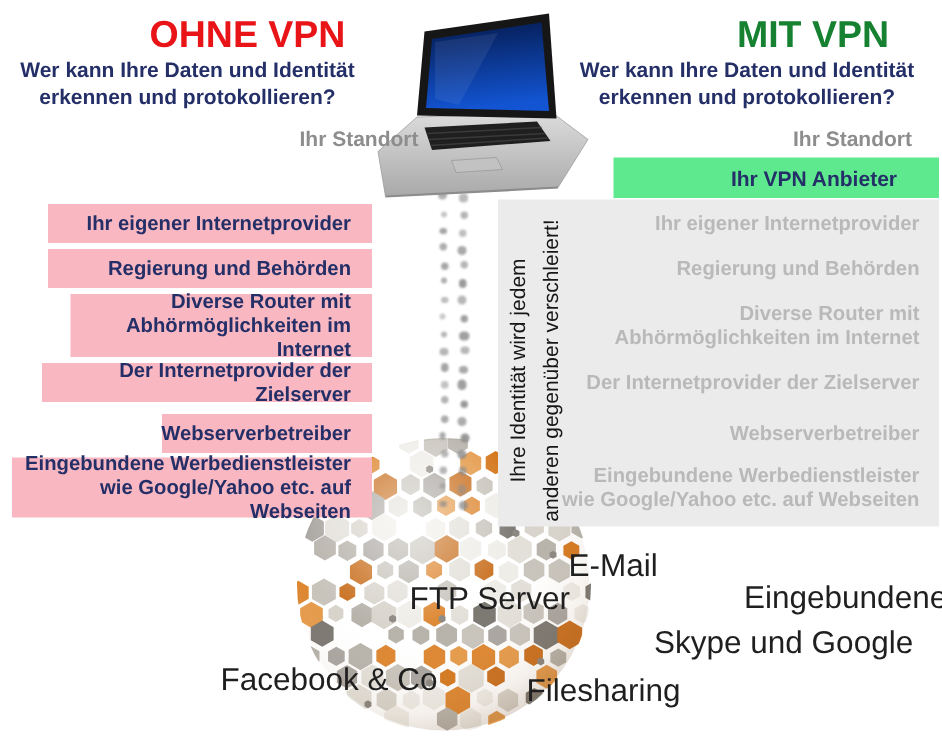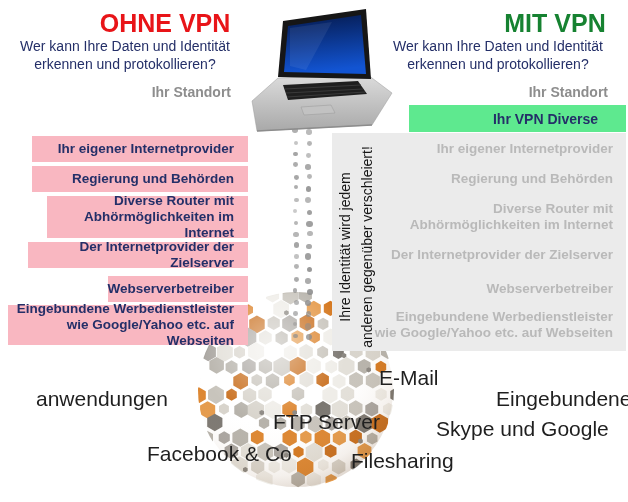--- a/index.html
+++ b/index.html
@@ -6,25 +6,25 @@
   .stage{
     position:relative;width:628px;height:502px;overflow:hidden;background:#fff;
     font-family:"Liberation Sans","DejaVu Sans",sans-serif;
   }
   .stage *{box-sizing:border-box;}
   svg.layer{position:absolute;left:0;top:0;pointer-events:none;}
 
   
   .title{position:absolute;font-weight:bold;font-size:25px;line-height:25px;text-align:center;z-index:6;}
   .title-left{left:45px;top:11px;width:240px;color:var(--red);}
-  .title-right{right:3px;top:11px;width:140px;color:var(--green-title);}
-  .subtitle{position:absolute;font-weight:normal;font-size:14px;line-height:18px;text-align:center;color:var(--navy);z-index:6;}
+  .title-right{right:16px;top:11px;width:140px;color:var(--green-title);}
+  .subtitle{position:absolute;font-weight:bold;font-size:14px;line-height:18px;text-align:center;color:var(--navy);z-index:6;}
   .subtitle-left{left:2px;top:37px;width:246px;}
   .subtitle-right{right:14px;top:37px;width:232px;}
-  .standort{position:absolute;top:84px;font-weight:bold;font-size:14px;color:var(--gray-label);text-align:right;z-index:6;}
+  .standort{position:absolute;top:84px;font-weight:bold;font-size:14px;color:var(--gray-label);text-align:right;z-index:6;margin-left:48px;}
   .standort-left{left:0;width:231px;}
   .standort-right{right:20px;width:200px;}
 
   
   .panel{position:absolute;left:332px;top:133px;width:294px;height:218px;background:var(--panel);z-index:2;}
 
   
   .vpnbox{position:absolute;left:409px;top:105px;width:217px;height:27px;background:var(--green-box);
     display:flex;align-items:center;justify-content:flex-end;padding-right:28px;
     font-weight:bold;font-size:14px;color:var(--navy);z-index:5;}
@@ -59,21 +59,21 @@
   .vnote span{display:block;white-space:nowrap;}
 
   
   .dot{position:absolute;border-radius:50%;background:#8e8e8e;filter:blur(0.7px);z-index:3;}
 
   
   .svc{position:absolute;color:#1f1f1f;font-size:21px;line-height:21px;z-index:4;white-space:nowrap;}
   .svc-webseiten{left:183px;top:375px;}
   .svc-email{left:379px;top:367px;}
   .svc-videostream{left:496px;top:388px;}
-  .svc-ftp{left:273px;top:411px;}
+  .svc-ftp{left:273px;top:389px;}
   .svc-skype{left:436px;top:418px;}
   .svc-facebook{left:147px;top:443px;}
   .svc-filesharing{left:351px;top:450px;}
   .svc-unternehmen{left:26px;top:389px;width:152px;text-align:center;line-height:20px;white-space:normal;}
   .svc-unternehmen span{display:block;}
 </style>
 </head>
 <body>
 
 <div class="stage" style="--red: #e81418; --green-title: #168231; --navy: #242f68; --pink: #f9b7c1; --green-box: #5ee98f; --panel: #ebebeb; --gray-muted: #b9b9b9; --gray-label: #8d8d8d;">
@@ -299,21 +299,21 @@
     <span>erkennen und protokollieren?</span>
   </div>
   <div class="subtitle subtitle-right">
     <span>Wer kann Ihre Daten und Identität</span>
     <span>erkennen und protokollieren?</span>
   </div>
 
   <div class="standort standort-left">Ihr Standort</div>
   <div class="standort standort-right">Ihr Standort</div>
 
-  <div class="vpnbox">Ihr VPN Diverse</div>
+  <div class="vpnbox">Ihr VPN Anbieter</div>
 
   <div class="wbox box-l1">
     <span>Ihr eigener Internetprovider</span>
   </div>
   <div class="wbox box-l2">
     <span>Regierung und Behörden</span>
   </div>
   <div class="wbox box-l3">
     <span>Diverse Router mit</span>
     <span>Abhörmöglichkeiten im Internet</span>
@@ -355,15 +355,14 @@
     <span>anderen gegenüber verschleiert!</span>
   </div>
 
   <div class="svc svc-email">E-Mail</div>
   <div class="svc svc-videostream">Eingebundene</div>
   <div class="svc svc-ftp">FTP Server</div>
   <div class="svc svc-skype">Skype und Google</div>
   <div class="svc svc-filesharing">Filesharing</div>
   <div class="svc svc-facebook">Facebook &amp; Co</div>
   <div class="svc svc-unternehmen">
-    <span>anwendungen</span>
   </div>
 </div>
 
 </body></html>

